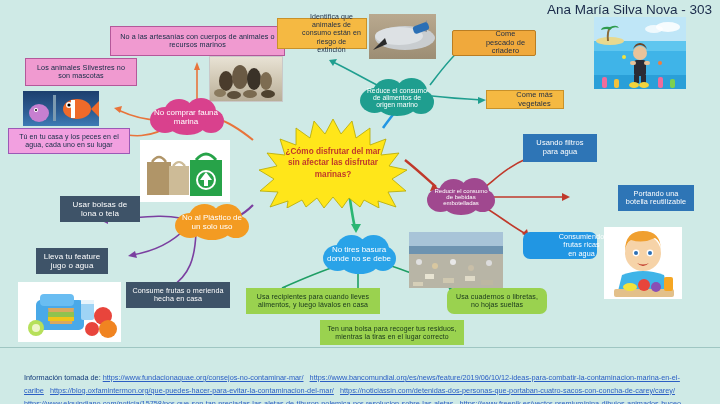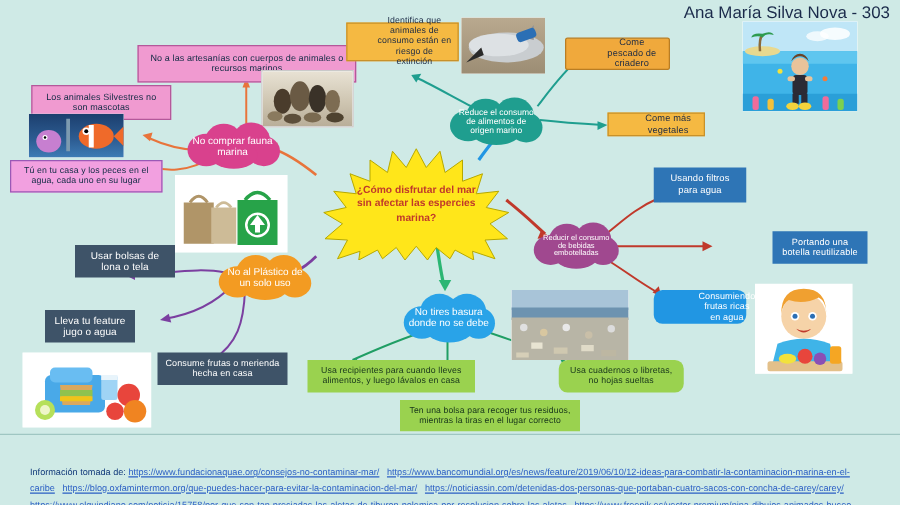--- a/index.html
+++ b/index.html
@@ -28,21 +28,21 @@
 
   
   .star{position:absolute;display:flex;align-items:center;justify-content:center;}
   .star .stext{position:relative;z-index:5;color:#c0392b;font-weight:bold;
                font-size:8.2px;text-align:center;line-height:1.35;width:105px;}
 
   
   .thumb{position:absolute;background:#fff;overflow:hidden;}
   .thumb .inner{position:absolute;left:0;top:0;right:0;bottom:0;}
 
-  .pink{background:#f09ad0;border:1px solid #b4589a;color:#102a43;margin-top:10px;}
+  .pink{background:#f09ad0;border:1px solid #b4589a;color:#102a43;}
   .orangeb{background:#f5b942;border:1px solid #c8912a;color:#1b2a44;padding-left:24px;}
   .orangeb2{background:#f0a93c;border:1px solid #b97d23;color:#1b2a44;padding-left:28px;}
   .slate{background:#3e5368;color:#fff;}
   .greenb{background:#9ad24f;color:#17351b;}
   .greenb-r{background:#9ad24f;color:#17351b;border-radius:7px;}
   .blueb{background:#2e75b6;color:#fff;}
   .blueb-r{background:#2196e3;color:#fff;border-radius:7px;}
   .violetb{background:#f2a0e0;border:1px solid #9b59b6;color:#102a43;}
 
   .footer{position:absolute;left:24px;top:372px;width:676px;font-size:7.3px;
@@ -107,21 +107,21 @@
     <polygon points="456,290 448,287 451,293" fill="#1f9e64"></polygon>
 
     <path d="M348,185 C350,200 352,215 355,228" stroke="#2bb673" stroke-width="2.6" fill="none"></path>
     <polygon points="356,233 351,224 361,224" fill="#2bb673"></polygon>
   </svg>
 
   <div class="star" style="left:248px;top:118px;width:170px;height:90px;">
     <svg width="170" height="90" viewBox="0 0 170 90" style="position:absolute;left:0;top:0;z-index:1;">
       <polygon points="85,1 93,16 104,3 108,20 122,10 122,27 138,21 133,37 151,35 141,48 159,52 144,61 158,73 140,74 148,89 130,83 131,90 116,82 112,89 101,80 94,90 85,79 76,90 69,80 58,89 54,82 39,90 40,83 22,89 30,74 12,73 26,61 11,52 29,48 19,35 37,37 32,21 48,27 48,10 62,20 66,3 77,16" fill="#ffe61a" stroke="#b5a800" stroke-width="0.8"></polygon>
     </svg>
-    <div class="stext">¿Cómo disfrutar del mar sin afectar las espercies marina?</div>
+    <div class="stext">¿Cómo disfrutar del mar sin afectar las disfrutar marinas?</div>
   </div>
 
   <div class="cloud" style="left:146px;top:97px;width:80px;height:40px;font-size:8px;">
     <div class="blob" style="left:4px;top:10px;width:30px;height:26px;background:#d9418d;"></div>
     <div class="blob" style="left:18px;top:2px;width:30px;height:28px;background:#d9418d;"></div>
     <div class="blob" style="left:40px;top:1px;width:30px;height:28px;background:#d9418d;"></div>
     <div class="blob" style="left:52px;top:12px;width:26px;height:24px;background:#d9418d;"></div>
     <div class="blob" style="left:22px;top:16px;width:38px;height:22px;background:#d9418d;"></div>
     <div class="ctext">No comprar fauna marina</div>
   </div>

